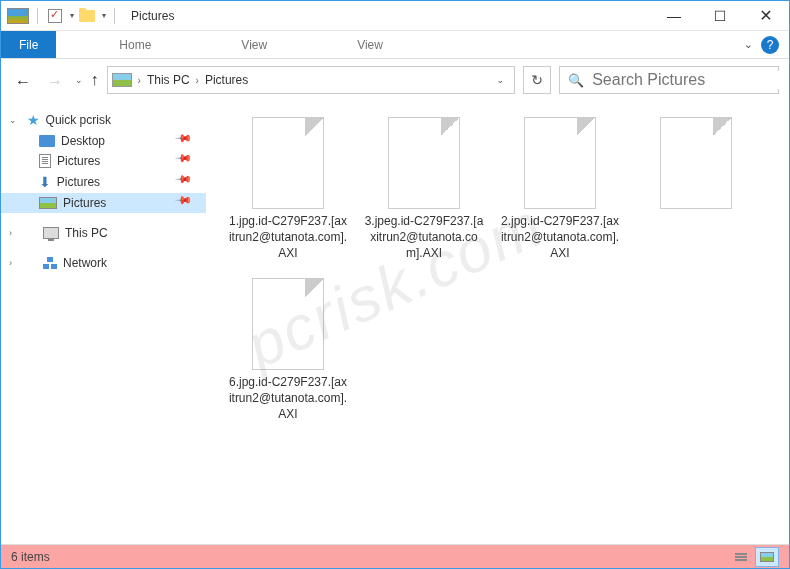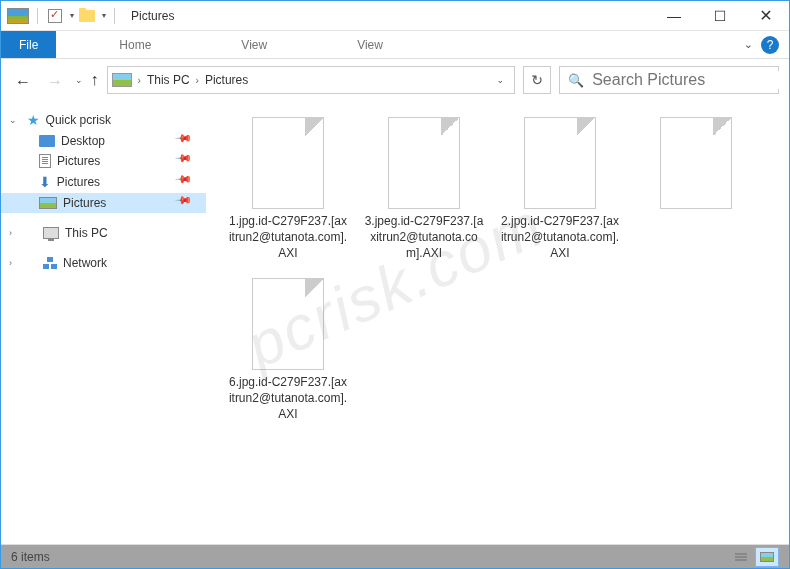--- a/index.html
+++ b/index.html
@@ -63,21 +63,21 @@
     .net-icon::after { content: ""; position: absolute; width: 6px; height: 5px; background: #4a90d9; bottom: 0; left: 0; box-shadow: 8px 0 0 #4a90d9; }
     .pin { margin-left: auto; color: #888; font-size: 11px; transform: rotate(45deg); padding-right: 8px; }
     
     .content { flex: 1; padding: 10px 16px; overflow: auto; }
     .file-grid { display: flex; flex-wrap: wrap; gap: 4px; }
     .file-item { width: 132px; display: flex; flex-direction: column; align-items: center; padding: 6px; }
     .file-icon { width: 72px; height: 92px; background: white; border: 1px solid #ccc; position: relative; margin-bottom: 4px; }
     .file-icon::before { content: ""; position: absolute; top: 0; right: 0; width: 18px; height: 18px; background: linear-gradient(135deg, #ccc 50%, white 50%); }
     .file-name { font-size: 12px; color: #333; text-align: center; word-break: break-all; line-height: 1.35; }
     
-    .statusbar { position: absolute; bottom: 0; left: 0; right: 0; height: 24px; border-top: 1px solid #ddd; display: flex; align-items: center; padding: 0 10px; font-size: 12px; color: #444; background: #a3a3a3; }
+    .statusbar { position: absolute; bottom: 0; left: 0; right: 0; height: 24px; border-top: 1px solid #ddd; display: flex; align-items: center; padding: 0 10px; font-size: 12px; color: #444; background: #fca5a5; }
     .view-btns { margin-left: auto; display: flex; gap: 2px; }
     .view-btn { width: 24px; height: 20px; border: 1px solid transparent; display: flex; align-items: center; justify-content: center; }
     .view-btn.active { border-color: #7eb4ea; background: #cce8ff; }
     .view-details { display: flex; flex-direction: column; gap: 1px; }
     .view-details span { width: 12px; height: 2px; background: #888; }
     .view-icons-svg { width: 14px; height: 10px; background: linear-gradient(to bottom, #87ceeb 50%, #90c048 50%); border: 1px solid #888; }
     
     .watermark { position: absolute; top: 50%; left: 50%; transform: translate(-50%, -50%) rotate(-24deg); font-size: 62px; color: rgba(128,128,128,0.14); font-style: italic; font-weight: 300; pointer-events: none; white-space: nowrap; letter-spacing: 2px; }
   </style>
 </head>

